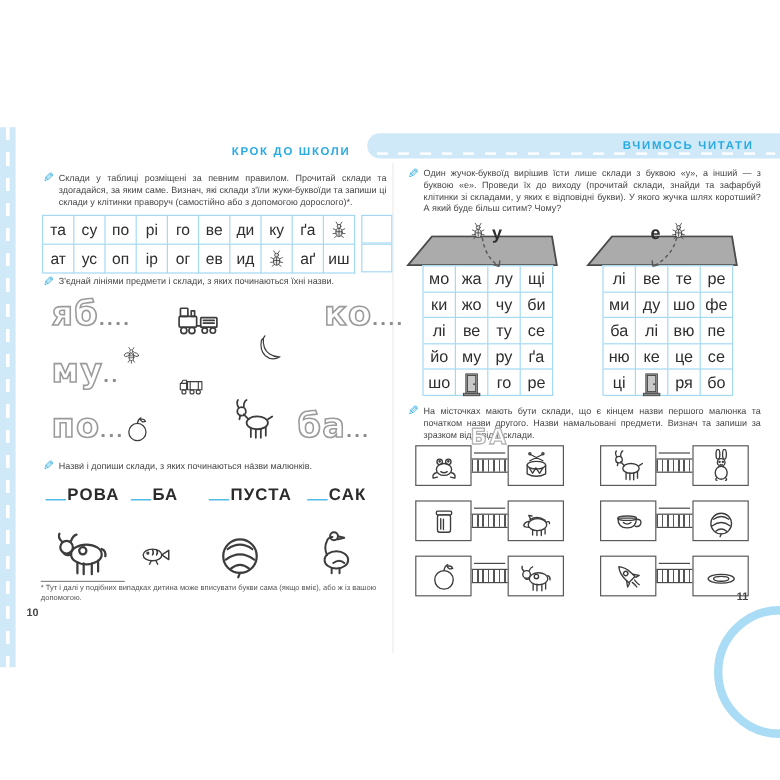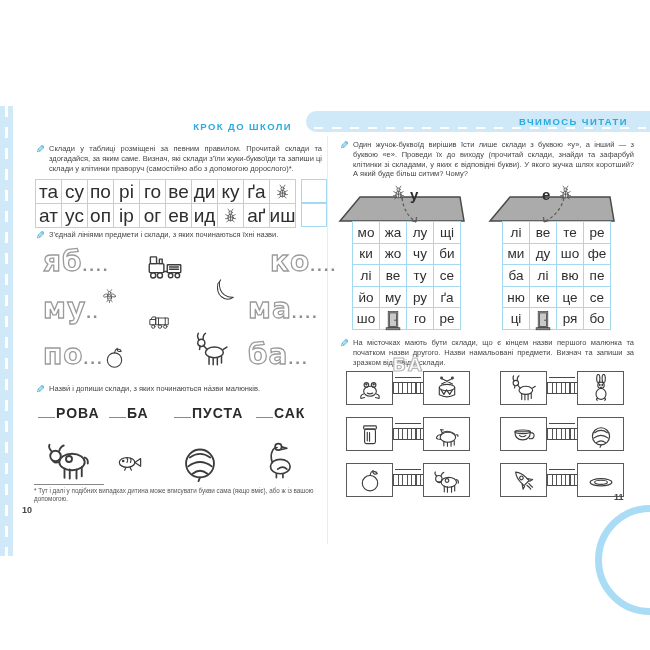--- a/index.html
+++ b/index.html
@@ -21,21 +21,21 @@
           letter-spacing:1.4px;color:#29abe2;text-transform:uppercase;}
   
   .task{position:absolute;display:flex;gap:4px;}
   .task p{margin:0;font-size:7.5px;line-height:9.8px;text-align:justify;color:#464646;}
   .pencil{color:#29abe2;font-size:11px;line-height:10px;transform:scaleX(-1);flex:0 0 11px;}
   
   .grid{position:absolute;display:grid;border-top:1px solid #a5d9f2;border-left:1px solid #a5d9f2;background:#fff;}
   .grid10{grid-template-columns:repeat(10,26px);grid-auto-rows:24px;}
   .grid4{grid-template-columns:repeat(4,27px);grid-auto-rows:21.6px;}
   .grid .cell{border-right:1px solid #a5d9f2;border-bottom:1px solid #a5d9f2;
-          display:flex;align-items:center;justify-content:center;font-size:19px;color:#2e2e2e;overflow:visible;}
+          display:flex;align-items:center;justify-content:center;font-size:13px;color:#2e2e2e;overflow:visible;}
   .grid4 .cell{font-size:13.5px;}
   .extra-cells{position:absolute;left:301px;top:179px;width:26px;}
   .extra-cells .cell{width:26px;height:24px;border:1px solid #a5d9f2;box-sizing:border-box;background:#fff;}
   
   .mword{position:absolute;line-height:28px;white-space:nowrap;}
   .outline{font-family:"DejaVu Sans",sans-serif;font-weight:bold;font-size:28px;color:#fff;
           -webkit-text-stroke:1.3px #9b9b9b;letter-spacing:1px;}
   .mdots{font-size:17px;font-weight:bold;color:#8d8d8d;letter-spacing:2px;}
   .mimg{position:absolute;}
   
@@ -277,22 +277,20 @@
     <span class="pencil">✎</span>
     <p>З'єднай лініями предмети і склади, з яких починаються їхні назви.</p>
   </div>
 
   <div class="mword" style="left:43px;top:248px;">
     <span class="outline">яб</span><span class="mdots">....</span></div>
   <div class="mword" style="left:248px;top:248px;margin-left:22px;">
     <span class="outline">ко</span><span class="mdots">....</span></div>
   <div class="mword" style="left:43px;top:295px;">
     <span class="outline">му</span><span class="mdots">..</span></div>
-  <div class="mword" style="left:248px;top:295px;">
-    <span class="outline">ма</span><span class="mdots">....</span></div>
   <div class="mword" style="left:43px;top:341px;">
     <span class="outline">по</span><span class="mdots">...</span></div>
   <div class="mword" style="left:248px;top:341px;">
     <span class="outline">ба</span><span class="mdots">...</span></div>
 
   <div class="mimg" style="left:133px;top:249px;width:64px;height:36px;">
       <svg viewBox="0 0 64 64" class="ic ic-train">
         <use href="#i-train"></use>
       </svg>
     </div>

